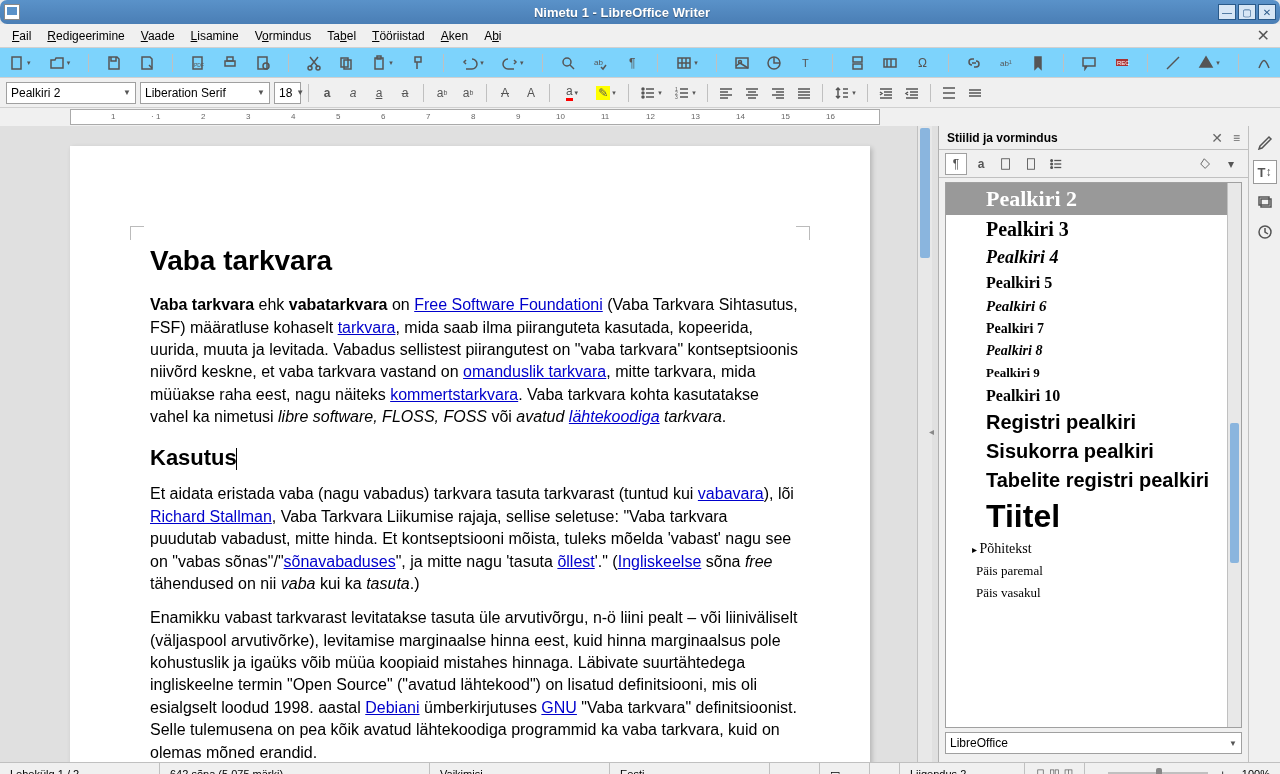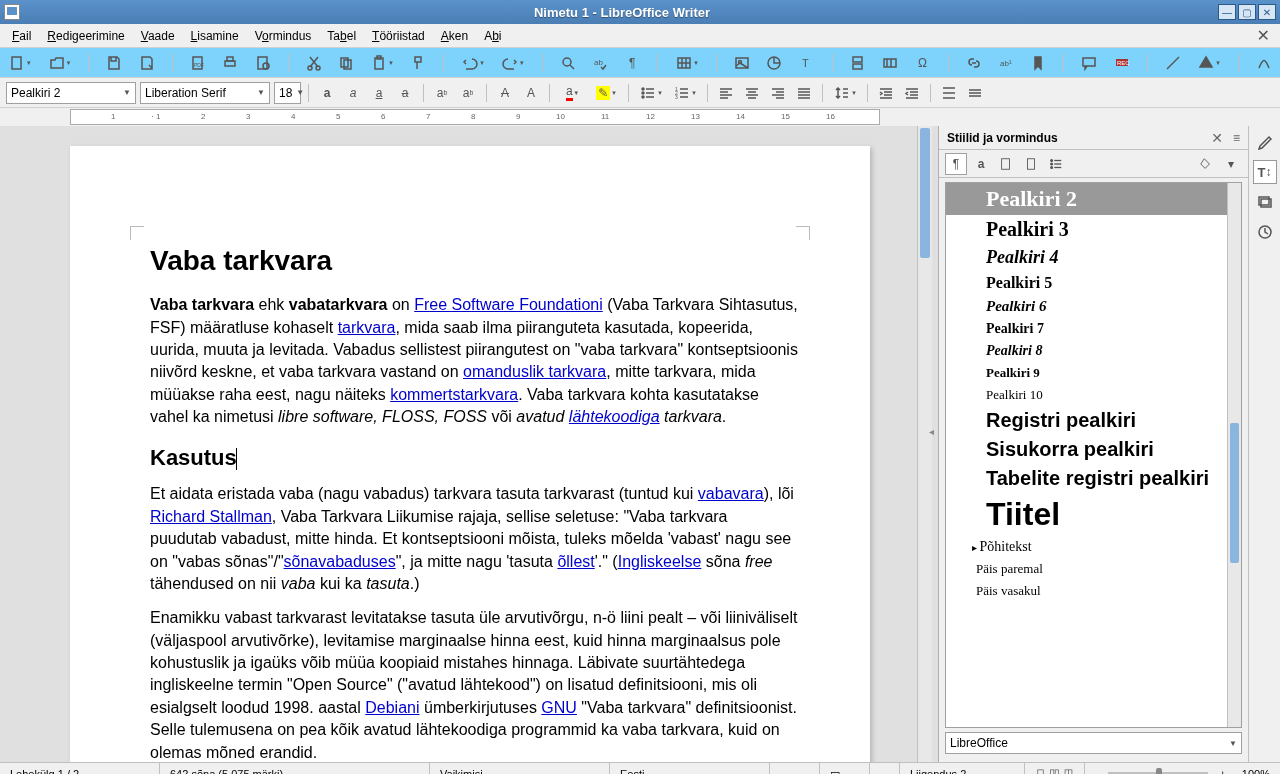--- a/index.html
+++ b/index.html
@@ -1,17 +1,17 @@
 <!DOCTYPE html>
 <html><head>
 <meta charset="utf-8">
 <style>
 * { margin: 0; padding: 0; box-sizing: border-box; font-family: "Liberation Sans", Arial, sans-serif; }
 body { background: #e8e8e8; width: 1280px; height: 774px; overflow: hidden; font-size: 12px; }
-.titlebar { height: 24px; background: linear-gradient(to bottom, #5a92c9, #4a7eb5); display: flex; align-items: center; padding: 0 4px; color: #fff; }
+.titlebar { height: 24px; background: linear-gradient(to bottom, #5a92c9, #4a7eb5); display: flex; align-items: center; padding: 0 4px; color: #fff; border-radius: 7px; }
 .titlebar .doc-icon { width: 16px; height: 16px; background: #fff; border: 1px solid #888; margin-right: 6px; position: relative; }
 .titlebar .doc-icon::after { content: ''; position: absolute; top: 2px; left: 2px; right: 2px; height: 8px; background: #5a92c9; }
 .titlebar .title { flex: 1; text-align: center; font-size: 13px; font-weight: bold; text-shadow: 0 1px 1px rgba(0,0,0,0.4); }
 .titlebar .win-btns { display: flex; gap: 2px; }
 .titlebar .win-btn { width: 18px; height: 16px; background: #d7e6f5; border: 1px solid #2a5a8a; color: #2a5a8a; font-size: 10px; display: flex; align-items: center; justify-content: center; cursor: pointer; }
 .menubar { height: 24px; background: #f0f0f0; display: flex; align-items: center; padding: 0 4px; border-bottom: 1px solid #d0d0d0; }
 .menubar .menu-item { padding: 3px 8px; cursor: pointer; }
 .menubar .menu-item u { text-decoration: underline; }
 .menubar .close-doc { margin-left: auto; font-size: 16px; padding: 0 6px; cursor: pointer; color: #555; }
 .toolbar { height: 30px; background: #7dd3fc; display: flex; align-items: center; padding: 2px 6px; gap: 12px; border-bottom: 1px solid #d0d0d0; }
@@ -58,21 +58,21 @@
 .style-item { padding: 3px 6px 3px 40px; cursor: pointer; font-family: "Liberation Serif", serif; white-space:nowrap; overflow:hidden;}
 .style-item.selected { background: #999; color: #fff; }
 .style-item.h2 { font-size: 22px; font-weight: bold; }
 .style-item.h3 { font-size: 20px; font-weight: bold; }
 .style-item.h4 { font-size: 18px; font-weight: bold; font-style: italic; }
 .style-item.h5 { font-size: 16px; font-weight: bold; }
 .style-item.h6 { font-size: 15px; font-weight: bold; font-style: italic; }
 .style-item.h7 { font-size: 14px; font-weight: bold; }
 .style-item.h8 { font-size: 14px; font-style: italic; font-weight:bold;}
 .style-item.h9 { font-size: 13px; font-weight: bold; }
-.style-item.h10 { font-size: 13px; font-weight: normal; }
+.style-item.h10 { font-size: 16px; font-weight: bold; }
 .style-item.idx { font-size: 20px; font-weight: bold; font-family:"Liberation Sans",sans-serif;}
 .style-item.title { font-size: 32px; font-weight: bold; font-family:"Liberation Sans",sans-serif;}
 .style-item.body { font-size: 14px; padding-left: 26px; }
 .style-item.body::before { content: '▸ '; font-size: 10px; }
 .style-item.sub { font-size: 13px; padding-left: 30px; }
 .sp-filter { height: 24px; margin: 4px 6px 6px; }
 .sp-filter .combo { width: 100%; height: 22px; }
 .right-sidebar { width: 32px; background: #f0f0f0; border-left: 1px solid #c0c0c0; display: flex; flex-direction: column; align-items: center; padding-top: 4px; gap: 6px; }
 .right-sidebar .sbtn { width: 24px; height: 24px; display: flex; align-items: center; justify-content: center; cursor: pointer; color: #555; }
 .statusbar { height: 22px; background: #f0f0f0; border-top: 1px solid #c0c0c0; display: flex; align-items: center; font-size: 11px; }

